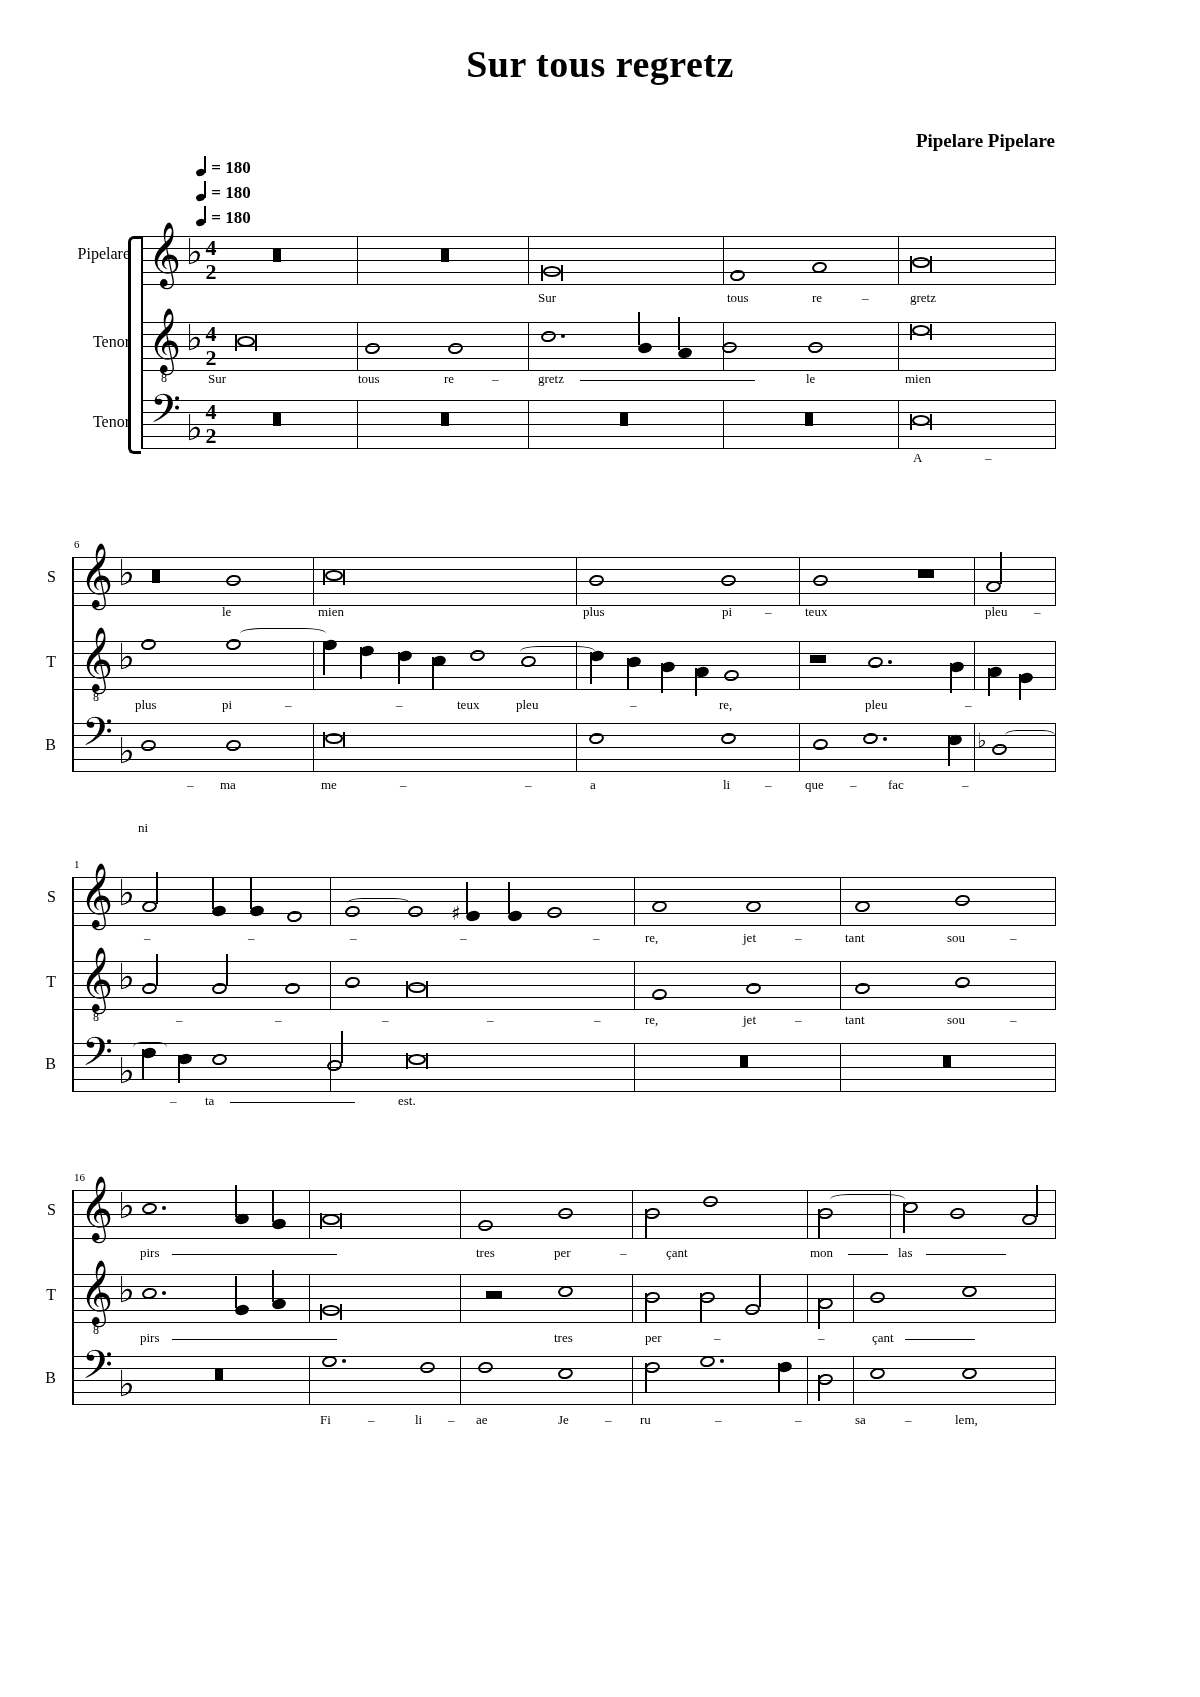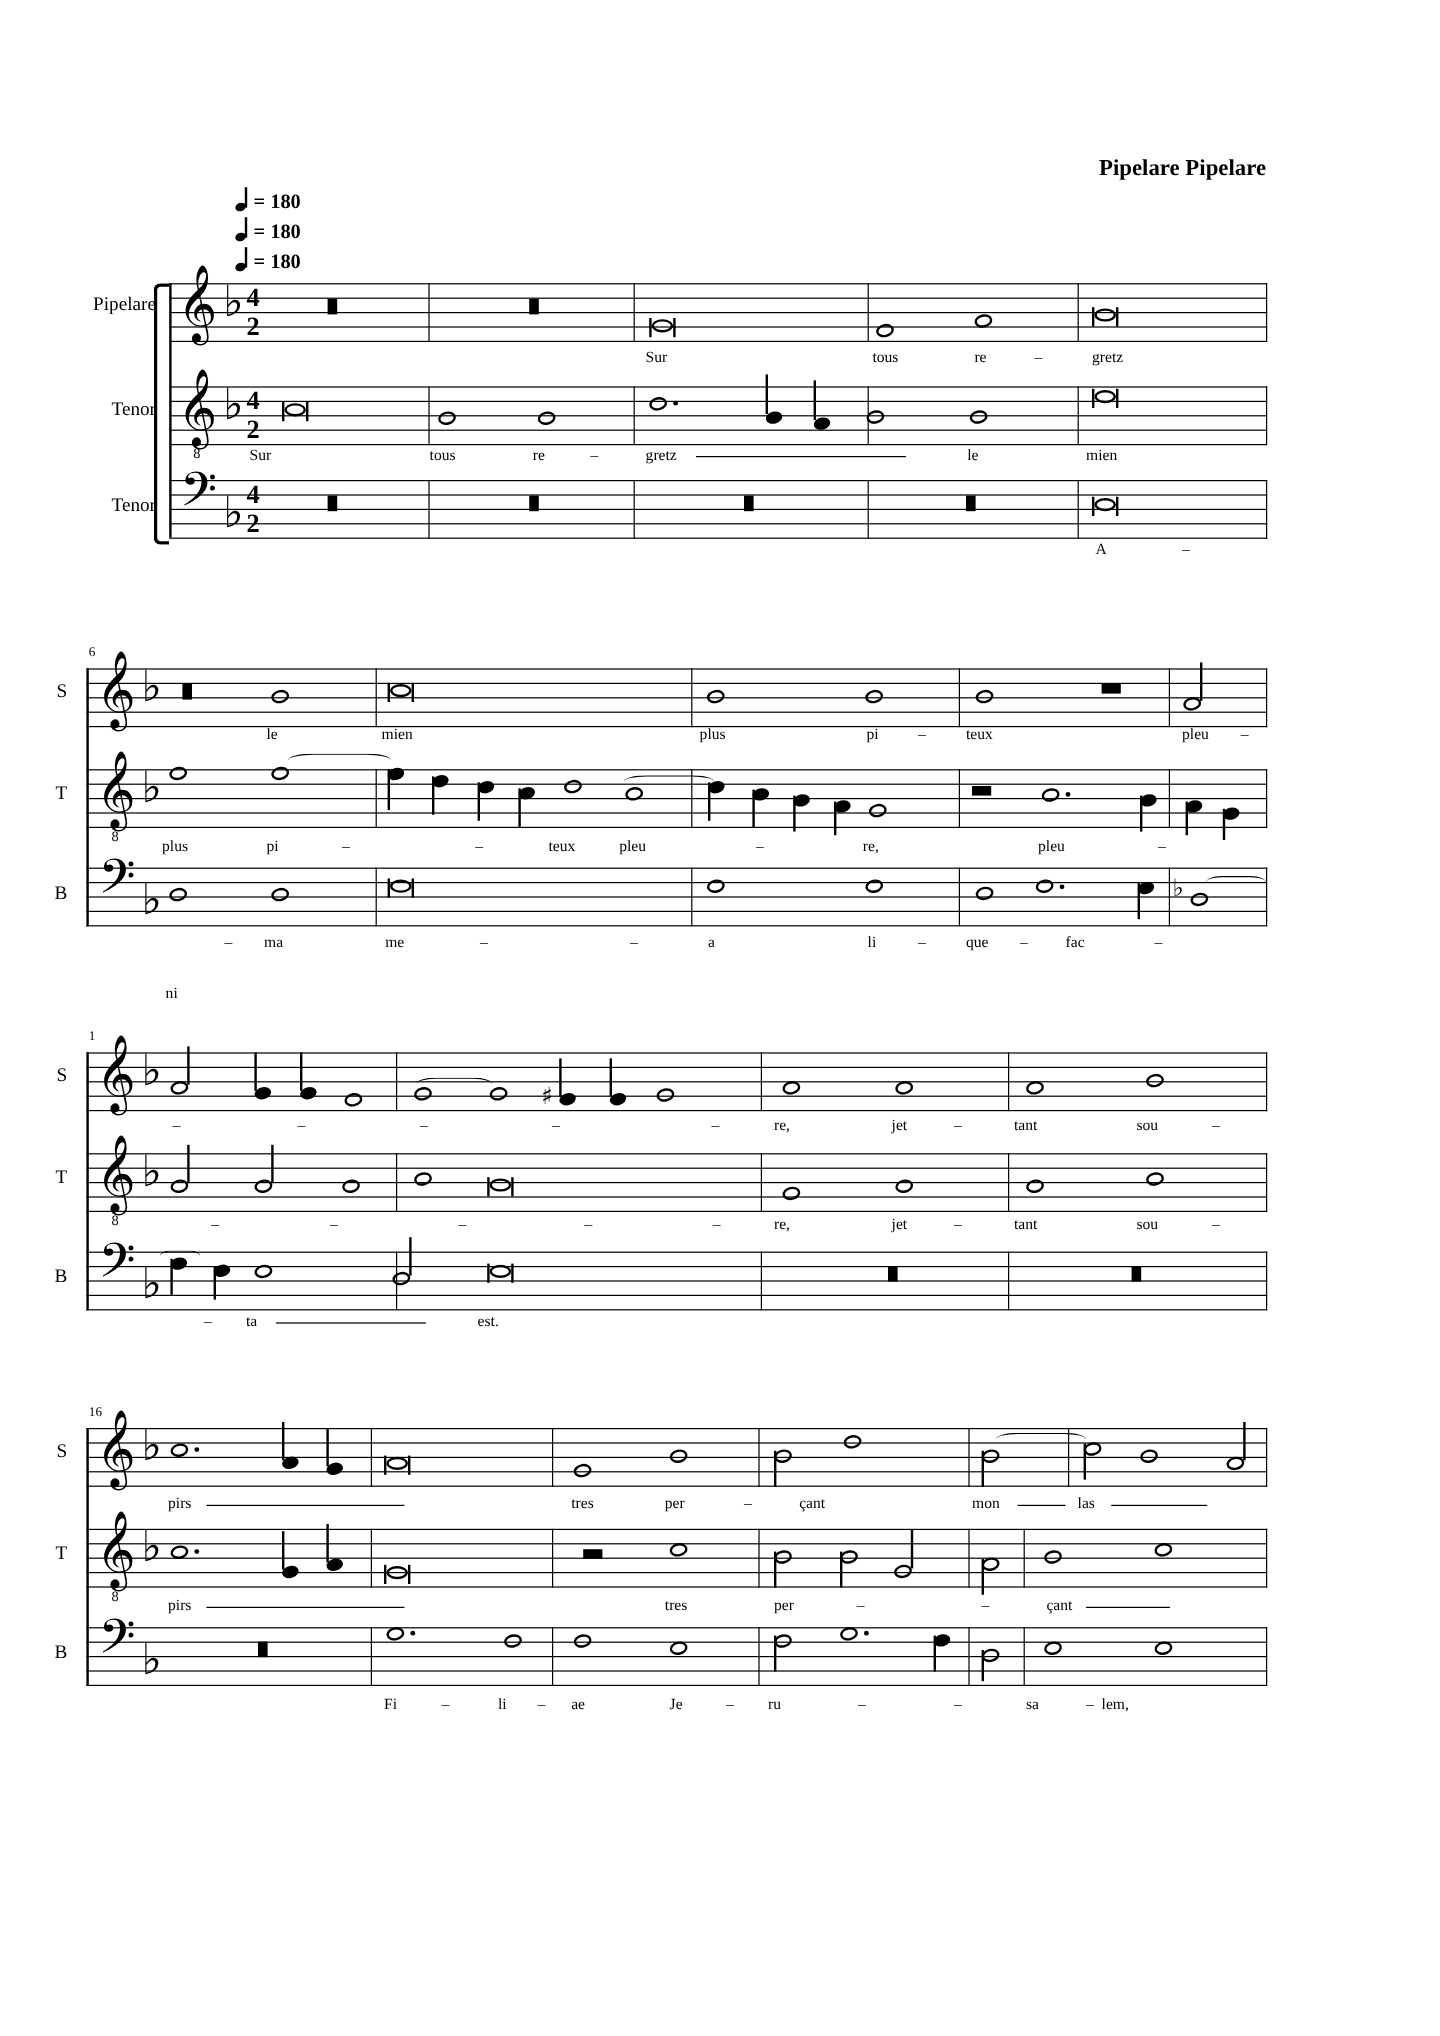--- a/index.html
+++ b/index.html
@@ -240,20 +240,21 @@
     position: absolute;
     height: 1px;
     background: #000;
   }
 </style>
 </head>
 <body>
 
 <div class="page">
 
+  <div id="title">Sur tous regretz</div>
   <div id="composer">Pipelare Pipelare</div>
 
   <div class="tempo-block" style="top:158px;">
     <span class="tempo-note"><span class="head"></span><span class="stem"></span></span>
     <span>= 180</span>
   </div>
   <div class="tempo-block" style="top:183px;">
     <span class="tempo-note"><span class="head"></span><span class="stem"></span></span>
     <span>= 180</span>
   </div>
@@ -763,16 +764,16 @@
     <div class="lyr" style="left:415px; top:1412px;">li</div>
     <div class="lyr" style="left:448px; top:1412px;">–</div>
     <div class="lyr" style="left:476px; top:1412px;">ae</div>
     <div class="lyr" style="left:558px; top:1412px;">Je</div>
     <div class="lyr" style="left:605px; top:1412px;">–</div>
     <div class="lyr" style="left:640px; top:1412px;">ru</div>
     <div class="lyr" style="left:715px; top:1412px;">–</div>
     <div class="lyr" style="left:795px; top:1412px;">–</div>
     <div class="lyr" style="left:855px; top:1412px;">sa</div>
     <div class="lyr" style="left:905px; top:1412px;">–</div>
-    <div class="lyr" style="left:918px; top:1412px;">lem,</div>
+    <div class="lyr" style="left:955px; top:1412px;">lem,</div>
   </div>
 
 </div>
 
 </body></html>

